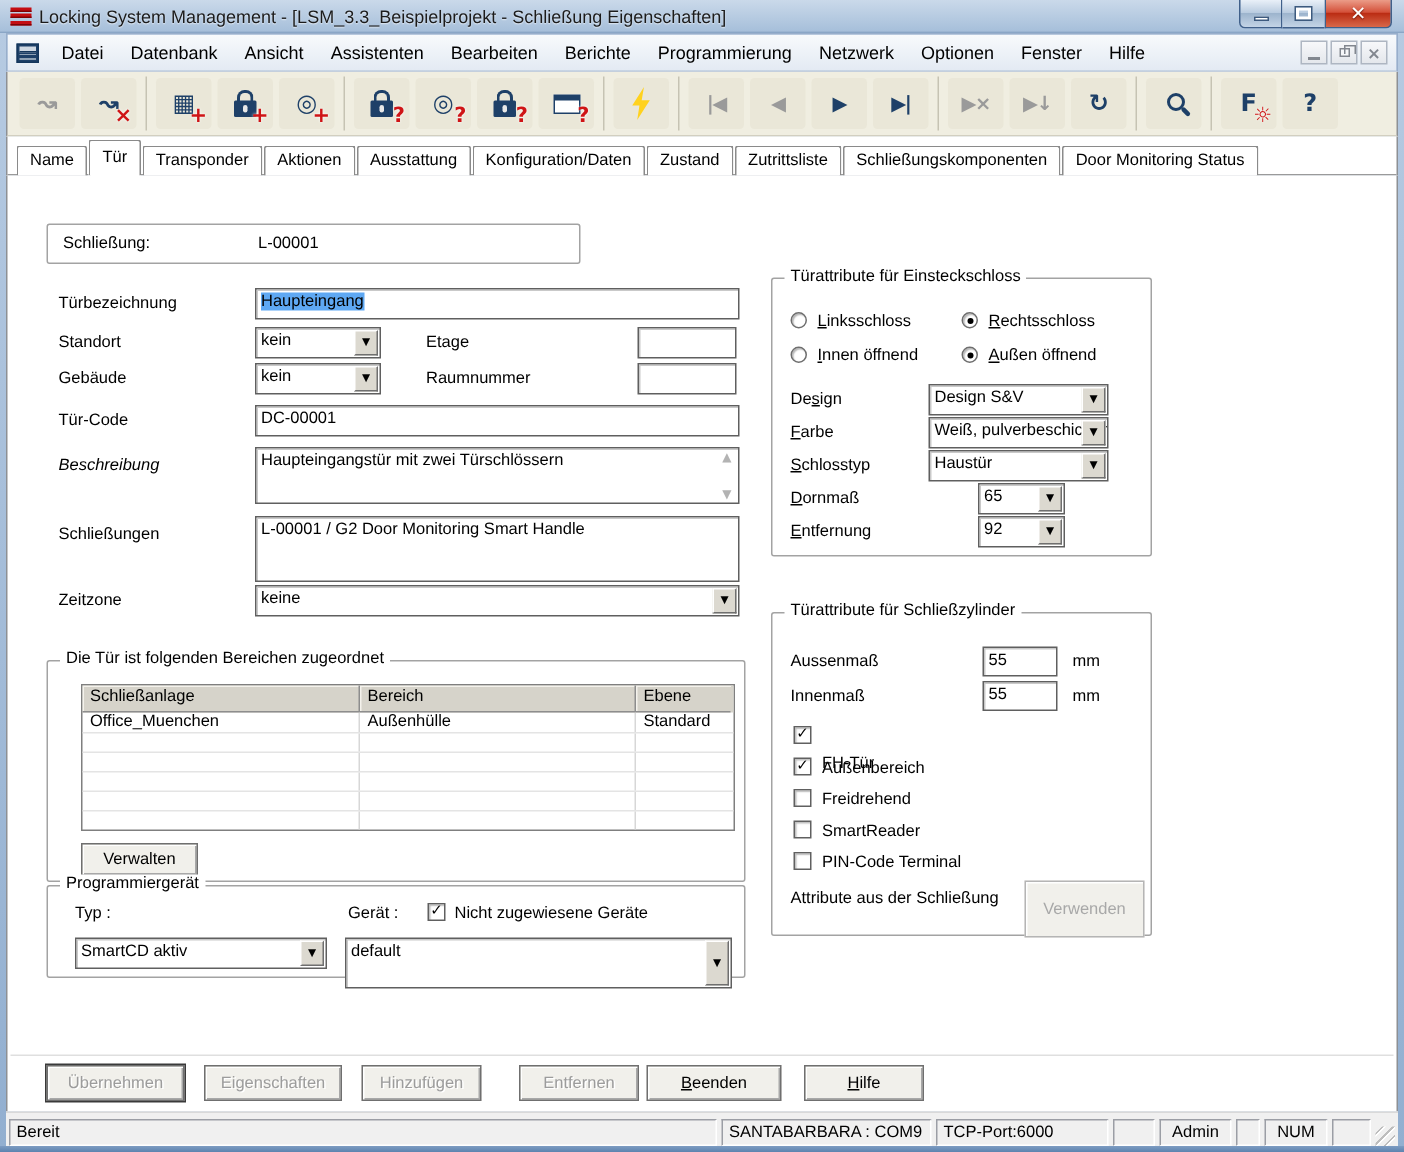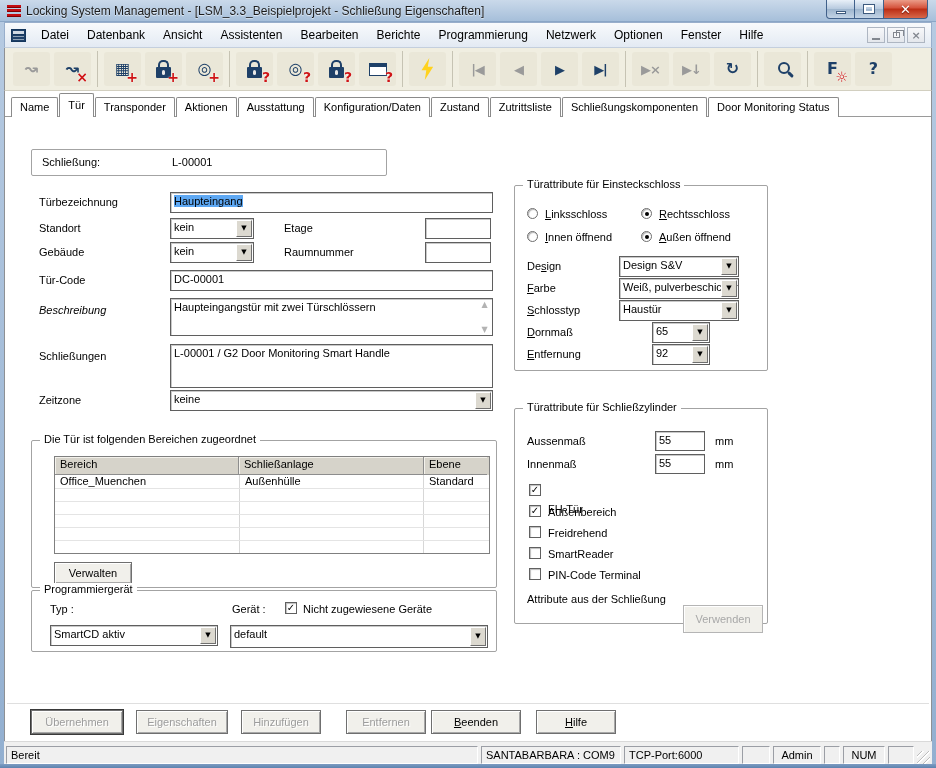--- a/index.html
+++ b/index.html
@@ -333,22 +333,22 @@
       <span>keine</span>
       <span class="cbtn">
           <span>▼</span>
         </span>
     </div>
 
     <div class="groupbox" style="left:26px;top:323px;width:466px;height:148px;">
       <span class="grouptitle">Die Tür ist folgenden Bereichen zugeordnet</span>
       <div class="areatable" style="left:22px;top:15px;width:436px;height:98px;">
         <div class="areahead">
+          <span class="ahc c1">Schließanlage</span>
           <span class="ahc c2">Bereich</span>
-          <span class="ahc c1">Schließanlage</span>
           <span class="ahc c3">Ebene</span>
         </div>
         <div class="arow">
           <span class="arc c1">Office_Muenchen</span>
           <span class="arc c2">Außenhülle</span>
           <span class="arc c3">Standard</span>
         </div>
         <div class="arow empty">
             <span class="arc c1"></span>
             <span class="arc c2"></span>
@@ -383,21 +383,21 @@
       <span class="lbl" style="left:18px;top:12px;">Typ :</span>
       <span class="lbl" style="left:200px;top:12px;">Gerät :</span>
       <span class="checkbox checked" style="left:253px;top:11px;"></span>
       <span class="lbl" style="left:271px;top:12px;">Nicht zugewiesene Geräte</span>
       <div class="sunken combo" style="left:18px;top:34px;width:168px;height:21px;">
         <span>SmartCD aktiv</span>
         <span class="cbtn">
             <span>▼</span>
           </span>
       </div>
-      <div class="sunken combo" style="left:198px;top:34px;width:258px;height:23px;">
+      <div class="sunken combo" style="left:198px;top:34px;width:258px;height:34px;">
         <span>default</span>
         <span class="cbtn">
             <span>▼</span>
           </span>
       </div>
     </div>
 
     <div class="groupbox" style="left:509px;top:68px;width:254px;height:186px;">
       <span class="grouptitle">Türattribute für Einsteckschloss</span>
       <span class="radio" style="left:12px;top:22px;"></span>
@@ -464,21 +464,21 @@
       <span class="checkbox checked" style="left:14px;top:96px;"></span>
       <span class="lbl" style="left:33px;top:97px;">Außenbereich</span>
       <span class="checkbox" style="left:14px;top:117px;"></span>
       <span class="lbl" style="left:33px;top:118px;">Freidrehend</span>
       <span class="checkbox" style="left:14px;top:138px;"></span>
       <span class="lbl" style="left:33px;top:139px;">SmartReader</span>
       <span class="checkbox" style="left:14px;top:159px;"></span>
       <span class="lbl" style="left:33px;top:160px;">PIN-Code Terminal</span>
 
       <span class="lbl" style="left:12px;top:184px;">Attribute aus der Schließung</span>
-      <div class="btn3d disabled-light" style="left:168px;top:178px;width:80px;height:28px;margin-top:18px;">Verwenden</div>
+      <div class="btn3d disabled-light" style="left:168px;top:178px;width:80px;height:38px;">Verwenden</div>
     </div>
 
     <div class="footline"></div>
     <div class="btn3d default disabled" style="left:26px;top:593px;width:92px;height:24px;">Übernehmen</div>
     <div class="btn3d disabled" style="left:131px;top:593px;width:92px;height:24px;">Eigenschaften</div>
     <div class="btn3d disabled" style="left:236px;top:593px;width:80px;height:24px;">Hinzufügen</div>
     <div class="btn3d disabled" style="left:341px;top:593px;width:80px;height:24px;">Entfernen</div>
     <div class="btn3d" style="left:426px;top:593px;width:90px;height:24px;"><u>B</u>eenden</div>
     <div class="btn3d" style="left:531px;top:593px;width:80px;height:24px;"><u>H</u>ilfe</div>
   </div>

